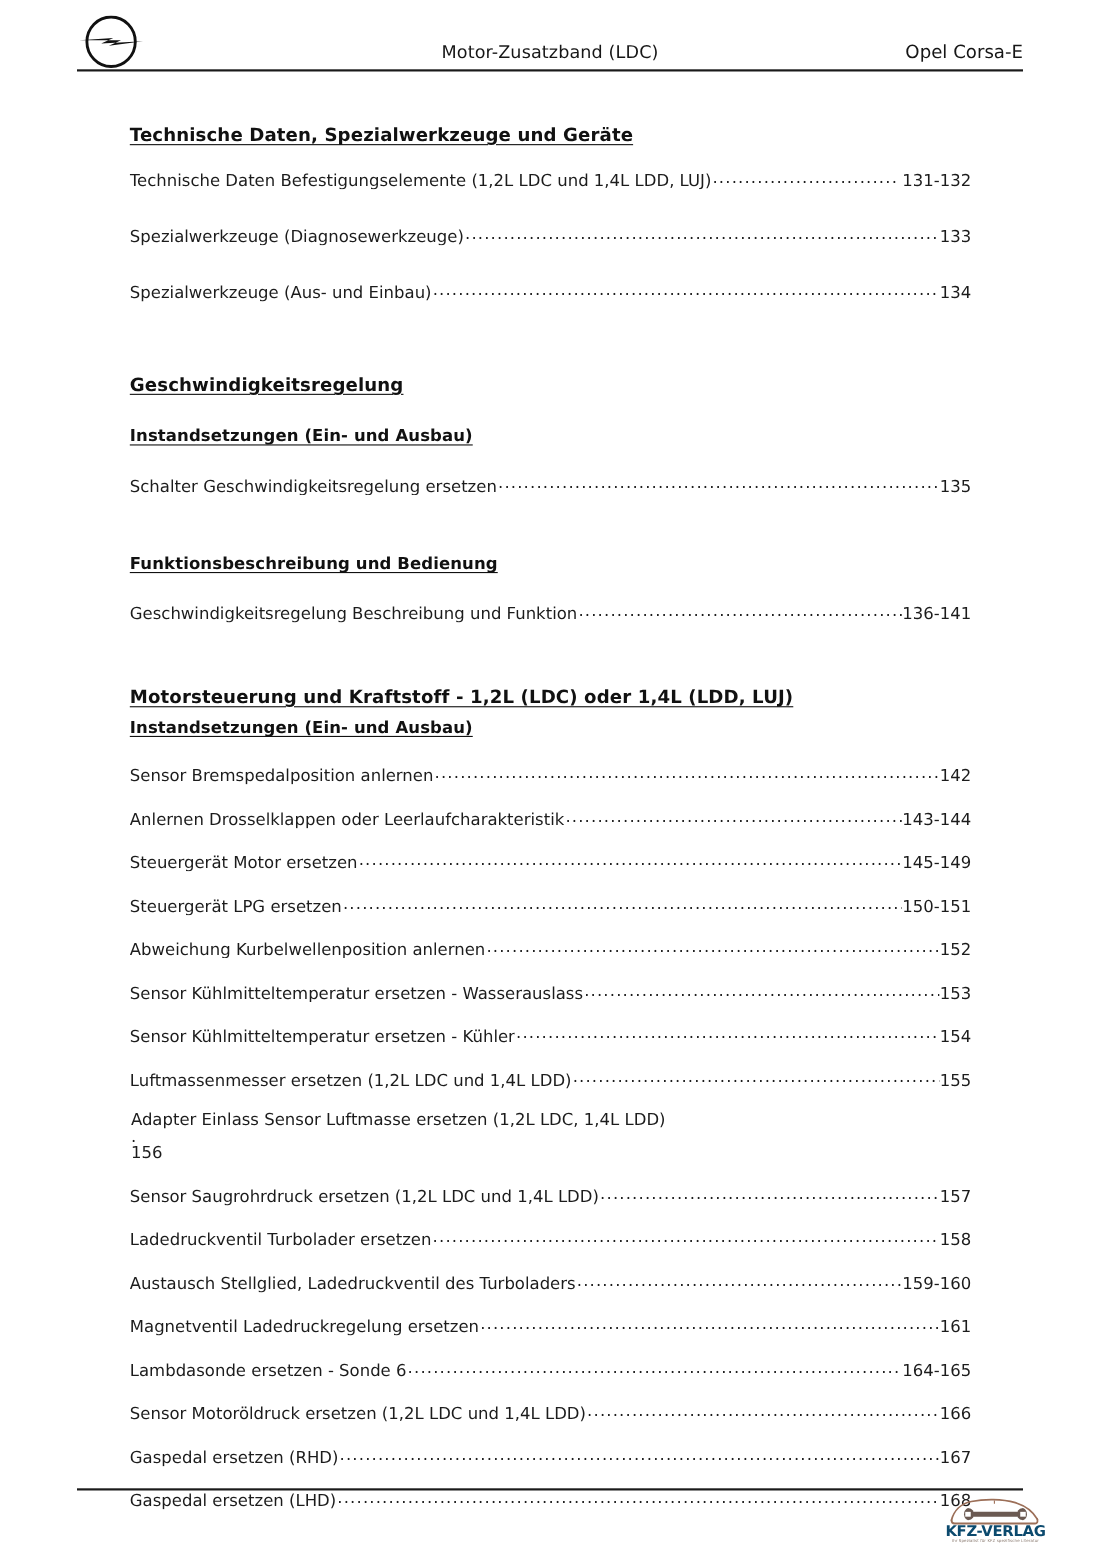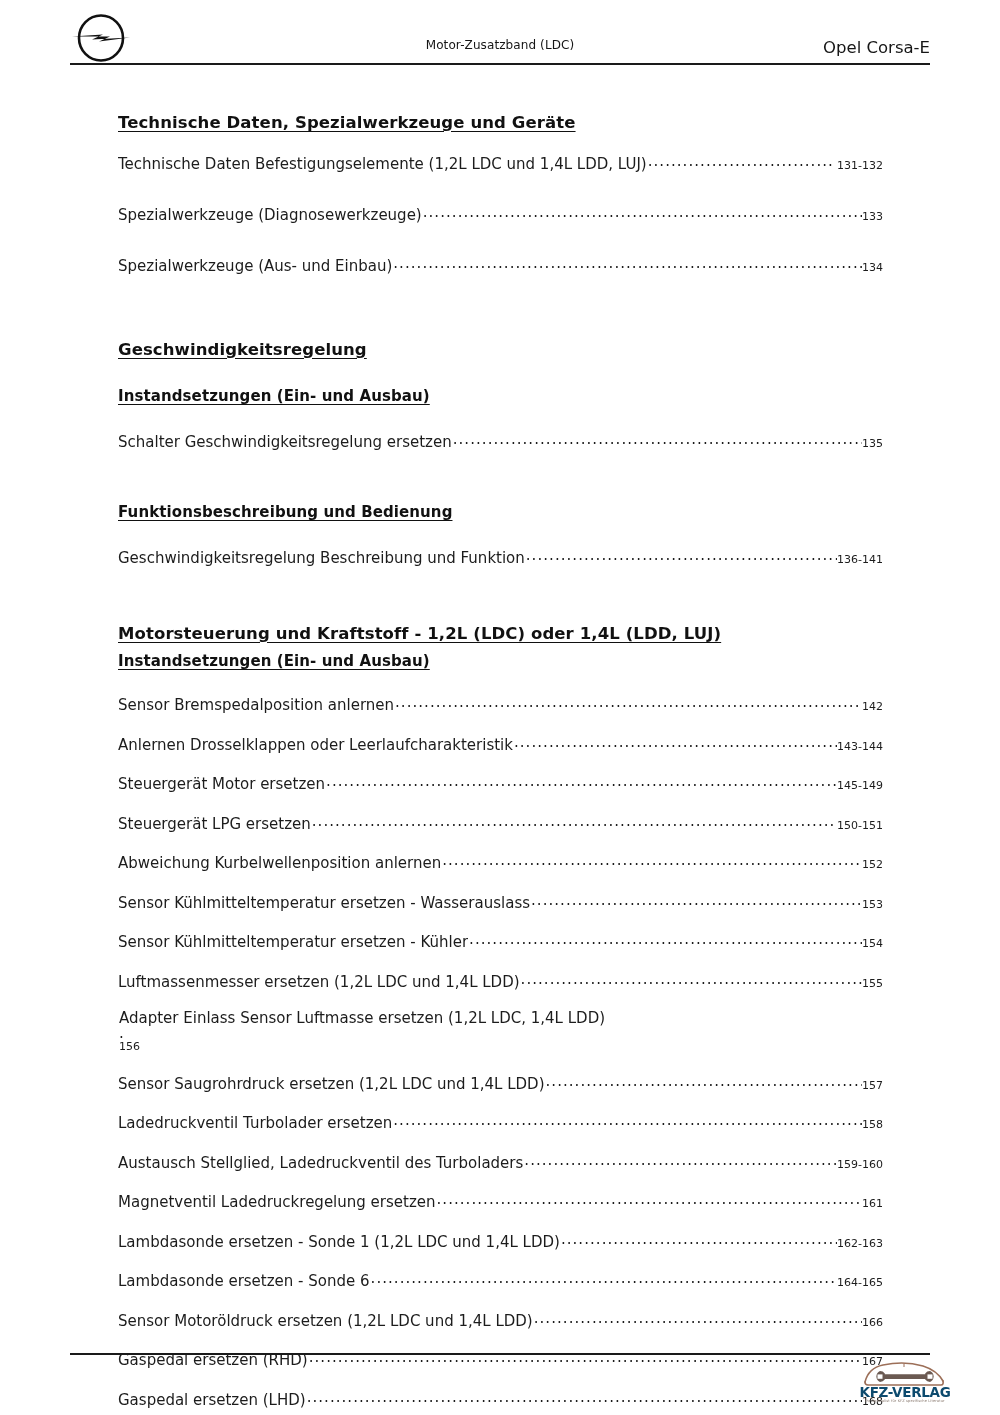--- a/index.html
+++ b/index.html
@@ -40,21 +40,21 @@
     top: 0px;
     width: 62px;
     height: 48px;
   }
   .header-center {
     position: absolute;
     left: 0;
     top: 24px;
     width: 860px;
     text-align: center;
-    font-size: 12px;
+    font-size: 16px;
     letter-spacing: 0.1px;
     color: #161616;
     white-space: nowrap;
   }
   .header-right {
     position: absolute;
     right: 0px;
     top: 24px;
     font-size: 16.5px;
     color: #161616;
@@ -130,21 +130,21 @@
     left: 0;
     bottom: 0;
     white-space: nowrap;
     letter-spacing: 1.05px;
     font-size: 15px;
     color: #1c1c1c;
   }
   .toc-page {
     flex: 0 0 auto;
     text-align: right;
-    font-size: 11px;
+    font-size: 15px;
     color: #1c1c1c;
   }
   .toc-entry.tight .toc-dots { margin-right: 0px; }
   .toc-entry.spaced .toc-dots { margin-right: 5px; }
 
   
   .footer-rule {
     position: absolute;
     left: 70px;
     top: 1353px;
@@ -313,25 +313,20 @@
           </div>
           <div class="toc-entry tight" style="margin-bottom: 21.5px;">
             <span class="toc-label">Austausch Stellglied, Ladedruckventil des Turboladers</span>
             <span class="toc-dots"></span>
             <span class="toc-page">159-160</span>
           </div>
           <div class="toc-entry tight" style="margin-bottom: 21.5px;">
             <span class="toc-label">Magnetventil Ladedruckregelung ersetzen</span>
             <span class="toc-dots"></span>
             <span class="toc-page">161</span>
-          </div>
-          <div class="toc-entry tight" style="margin-bottom: 21.5px;">
-            <span class="toc-label">Lambdasonde ersetzen - Sonde 1 (1,2L LDC und 1,4L LDD)</span>
-            <span class="toc-dots"></span>
-            <span class="toc-page">162-163</span>
           </div>
           <div class="toc-entry tight" style="margin-bottom: 21.5px;">
             <span class="toc-label">Lambdasonde ersetzen - Sonde 6</span>
             <span class="toc-dots"></span>
             <span class="toc-page">164-165</span>
           </div>
           <div class="toc-entry tight" style="margin-bottom: 21.5px;">
             <span class="toc-label">Sensor Motoröldruck ersetzen (1,2L LDC und 1,4L LDD)</span>
             <span class="toc-dots"></span>
             <span class="toc-page">166</span>

